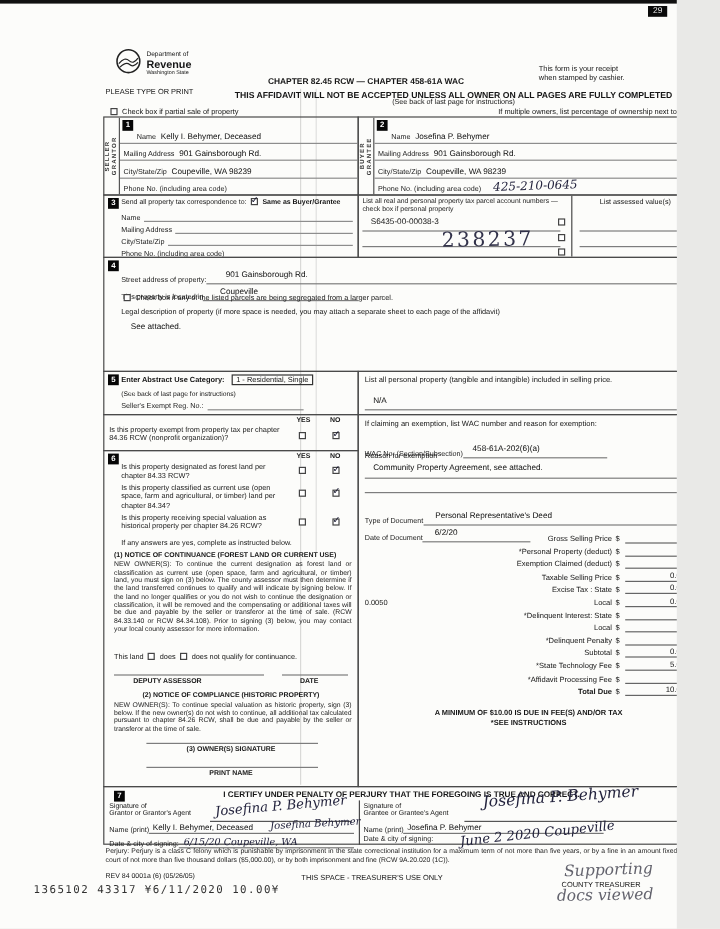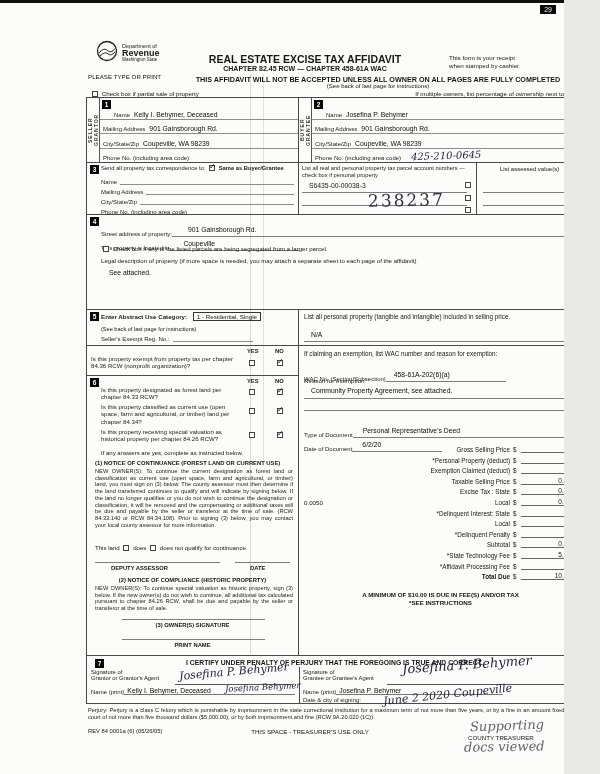--- a/index.html
+++ b/index.html
@@ -66,21 +66,20 @@
         <path d="M4 16 Q9 11 12 13.8 T19 12" fill="none" stroke="#222" stroke-width="1"></path>
       </svg>
     </span>
     <span style="line-height:1;display:inline-block">
       <span style="display:block;font-size:5.5px">Department of</span>
       <span style="display:block;font-size:9px;font-weight:bold">Revenue</span>
       <span style="display:block;font-size:4.5px">Washington State</span>
     </span>
   </div>
 
-  <div class="abs b" style="left:165px;top:53px;width:280px;text-align:center;font-size:10.5px">REAL ESTATE EXCISE TAX AFFIDAVIT</div>
   <div class="abs b" style="left:165px;top:65px;width:280px;text-align:center;font-size:7px">CHAPTER 82.45 RCW — CHAPTER 458-61A WAC</div>
 
   <div class="abs" style="left:449px;top:54px;width:140px;font-size:6.2px;line-height:1.3">
     <span style="display:block">This form is your receipt</span>
     <span style="display:block">when stamped by cashier.</span>
   </div>
 
   <div class="abs" style="left:88px;top:73px;font-size:6.2px">PLEASE TYPE OR PRINT</div>
   <div class="abs b" style="left:178px;top:75px;width:400px;text-align:center;font-size:7.2px">THIS AFFIDAVIT WILL NOT BE ACCEPTED UNLESS ALL OWNER ON ALL PAGES ARE FULLY COMPLETED</div>
   <div class="abs" style="left:178px;top:83px;width:400px;text-align:center;font-size:6px">(See back of last page for instructions)</div>
@@ -419,20 +418,24 @@
 
     <div class="abs" style="left:4px;top:13px;font-size:5.8px">Signature of</div>
     <div class="abs" style="left:4px;top:19px;font-size:5.8px">Grantor or Grantor's Agent</div>
     <div class="sig-hline" style="left:88px;top:28px;width:118px"></div>
     <div class="abs hand" style="left:92px;top:9px;font-size:11px;transform:rotate(-5deg);white-space:nowrap">Josefina P. Behymer</div>
     <div class="abs" style="left:4px;top:31px;width:204px;display:flex;align-items:flex-end">
       <span class="lbl">Name (print)</span>
       <span class="val" style="flex:1;border-bottom:1px solid #777;padding-left:3px;white-space:nowrap">Kelly I. Behymer, Deceased</span>
     </div>
     <div class="abs hand" style="left:138px;top:26px;font-size:8.5px;transform:rotate(-3deg);white-space:nowrap">Josefina Behymer</div>
+    <div class="abs" style="left:4px;top:41px;width:204px;display:flex;align-items:flex-end">
+      <span class="lbl">Date &amp; city of signing:</span>
+      <span class="hand" style="flex:1;border-bottom:1px solid #777;font-size:8px;padding-left:4px;white-space:nowrap">6/15/20  Coupeville, WA</span>
+    </div>
 
     <div class="abs" style="left:216px;top:13px;font-size:5.8px">Signature of</div>
     <div class="abs" style="left:216px;top:19px;font-size:5.8px">Grantee or Grantee's Agent</div>
     <div class="sig-hline" style="left:300px;top:28px;width:192px"></div>
     <div class="abs hand" style="left:315px;top:1px;font-size:13px;transform:rotate(-4deg);white-space:nowrap">Josefina P. Behymer</div>
     <div class="abs" style="left:216px;top:31px;width:200px;display:flex;align-items:flex-end">
       <span class="lbl">Name (print)</span>
       <span class="val" style="flex:1;border-bottom:1px solid #777;padding-left:3px;white-space:nowrap">Josefina P. Behymer</span>
     </div>
     <div class="abs" style="left:216px;top:41px;width:90px;display:flex;align-items:flex-end">
@@ -440,17 +443,18 @@
     </div>
     <div class="abs hand" style="left:296px;top:32px;font-size:11px;transform:rotate(-6deg);white-space:nowrap">June 2 2020  Coupeville</div>
   </div>
 
   <div class="abs tiny" style="left:88px;top:707px;width:494px;text-align:justify">Perjury: Perjury is a class C felony which is punishable by imprisonment in the state correctional institution for a maximum term of not more than five years, or by a fine in an amount fixed by the court of not more than five thousand dollars ($5,000.00), or by both imprisonment and fine (RCW 9A.20.020 (1C)).</div>
 
   <div class="abs" style="left:88px;top:728px;font-size:5.8px">REV 84 0001a (6) (05/26/05)</div>
   <div class="abs" style="left:225px;top:728px;width:170px;text-align:center;font-size:6.2px">THIS SPACE - TREASURER'S USE ONLY</div>
   <div class="abs" style="left:468px;top:734px;font-size:6.2px">COUNTY TREASURER</div>
 
+  <div class="abs stamp" style="left:28px;top:737px">1365102 43317 ¥6/11/2020 10.00¥</div>
 
   <div class="abs handg" style="left:470px;top:718px;font-size:13px;transform:rotate(-2deg)">Supporting</div>
   <div class="abs handg" style="left:464px;top:739px;font-size:13px;transform:rotate(-1deg)">docs viewed</div>
 
 </div>
 
 </body></html>

